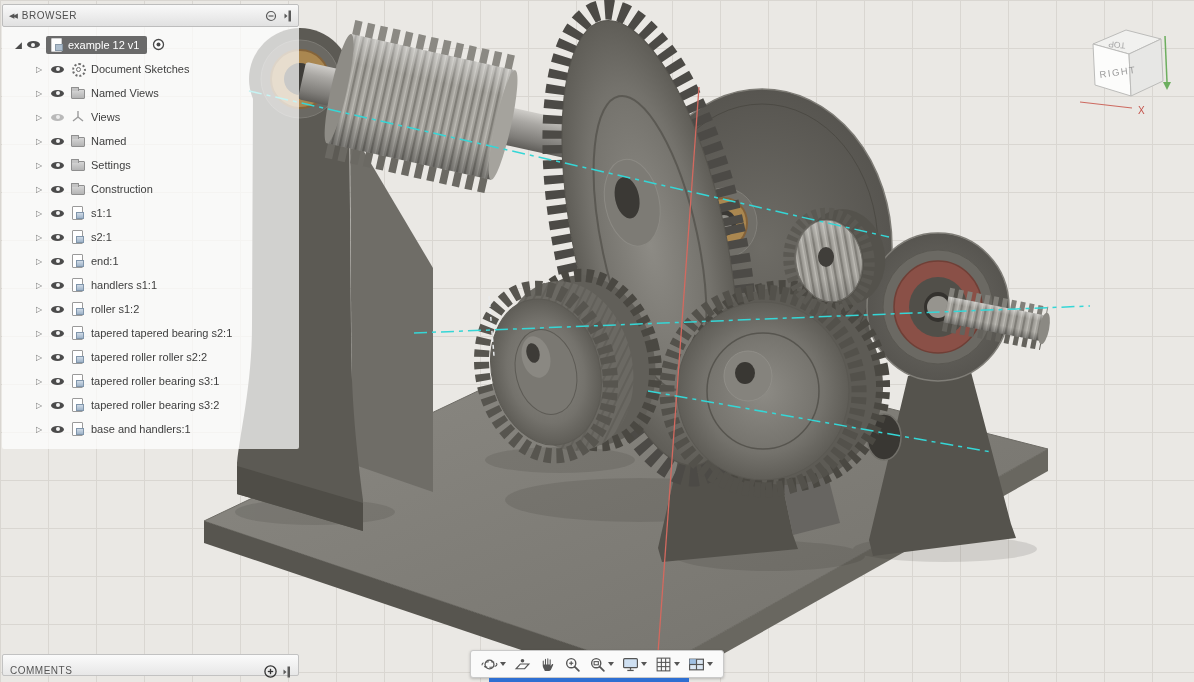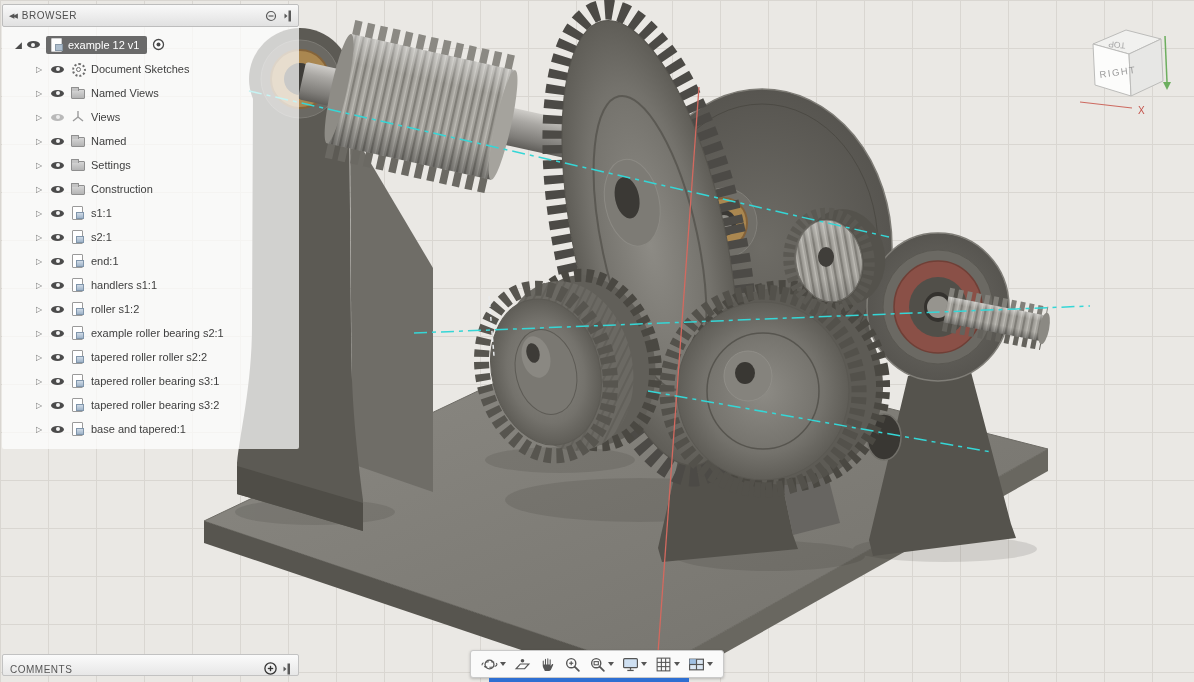--- a/index.html
+++ b/index.html
@@ -36,21 +36,21 @@
   .ticon.folder::before{content:"";position:absolute;left:0;top:3px;width:12px;height:8px;background:linear-gradient(#d6d6d6,#b4b4b4);border:1px solid #8f8f8f;border-radius:1px}
   .ticon.folder::after{content:"";position:absolute;left:0;top:1px;width:6px;height:3px;background:#c4c4c4;border:1px solid #8f8f8f;border-bottom:none;border-radius:1px 1px 0 0}
   .ticon.component::before{content:"";position:absolute;left:1px;top:0;width:9px;height:12px;background:#fff;border:1px solid #9a9a9a;border-radius:1px}
   .ticon.component::after{content:"";position:absolute;left:5px;top:6px;width:6px;height:5px;background:linear-gradient(#d0dbe7,#9fb3c8);border:1px solid #8095aa}
   .ticon.gear::before{content:"";position:absolute;left:1px;top:1px;width:10px;height:10px;border:2px dotted #6c6c6c;border-radius:50%}
   .ticon.gear::after{content:"";position:absolute;left:4.5px;top:4.5px;width:5px;height:5px;border:1.5px solid #6c6c6c;border-radius:50%;box-sizing:border-box}
   .ticon.doc::before{content:"";position:absolute;left:1px;top:0;width:9px;height:12px;background:#fdfdfd;border:1px solid #cfcfcf;border-radius:1px}
   .ticon.doc::after{content:"";position:absolute;left:5px;top:6px;width:6px;height:5px;background:#aebecd;border:1px solid #8a9aa9}
 
   
-  .comments{position:absolute;left:2px;bottom:6px;width:297px;height:22px;box-sizing:border-box;display:flex;align-items:flex-end;background:linear-gradient(#fbfbfb,#e7e7e7);border:1px solid #c2c2c2;border-radius:2px;padding:0 7px;gap:6px}
+  .comments{position:absolute;left:2px;bottom:6px;width:297px;height:22px;box-sizing:border-box;display:flex;align-items:flex-start;background:linear-gradient(#fbfbfb,#e7e7e7);border:1px solid #c2c2c2;border-radius:2px;padding:10px 7px;gap:6px}
   .ctitle{font-size:10px;color:#555;letter-spacing:.5px}
   .cicons{margin-left:auto;display:flex;align-items:center;gap:6px}
 
   
   .vtoolbar{position:absolute;left:50%;bottom:4px;transform:translateX(-50%);display:flex;align-items:center;height:26px;background:#fafafa;border:1px solid #c9c9c9;border-radius:3px;padding:0 6px;box-shadow:0 1px 3px rgba(0,0,0,.22)}
   .tbtn{display:flex;align-items:center;height:22px;padding:0 4px;border-radius:2px}
   .tbtn svg{width:17px;height:17px}
   .caret{width:0;height:0;border-left:3.5px solid transparent;border-right:3.5px solid transparent;border-top:4px solid #555;margin-left:2px}
 
   .viewcube{position:absolute;left:1068px;top:10px}
@@ -316,21 +316,21 @@
     <div class="row">
       <span class="exp">▷</span>
       <span class="eye"></span>
       <span class="ticon component"></span>
       <span class="lbl">roller s1:2</span>
     </div>
     <div class="row">
       <span class="exp">▷</span>
       <span class="eye"></span>
       <span class="ticon component"></span>
-      <span class="lbl">example roller bearing s2:1</span>
+      <span class="lbl">tapered tapered bearing s2:1</span>
     </div>
     <div class="row">
       <span class="exp">▷</span>
       <span class="eye"></span>
       <span class="ticon component"></span>
       <span class="lbl">tapered roller roller s2:2</span>
     </div>
     <div class="row">
       <span class="exp">▷</span>
       <span class="eye"></span>
@@ -340,21 +340,21 @@
     <div class="row">
       <span class="exp">▷</span>
       <span class="eye"></span>
       <span class="ticon component"></span>
       <span class="lbl">tapered roller bearing s3:2</span>
     </div>
     <div class="row">
       <span class="exp">▷</span>
       <span class="eye"></span>
       <span class="ticon component"></span>
-      <span class="lbl">base and tapered:1</span>
+      <span class="lbl">base and handlers:1</span>
     </div>
   </div>
 </div>
 
 <div class="comments">
   <span class="ctitle">COMMENTS</span>
   <span class="cicons">
     <svg width="13" height="13" viewBox="0 0 13 13">
         <circle cx="6.5" cy="6.5" r="5.6" fill="none" stroke="#333" stroke-width="1.3"></circle>
         <line x1="6.5" y1="3.8" x2="6.5" y2="9.2" stroke="#333" stroke-width="1.3"></line>

